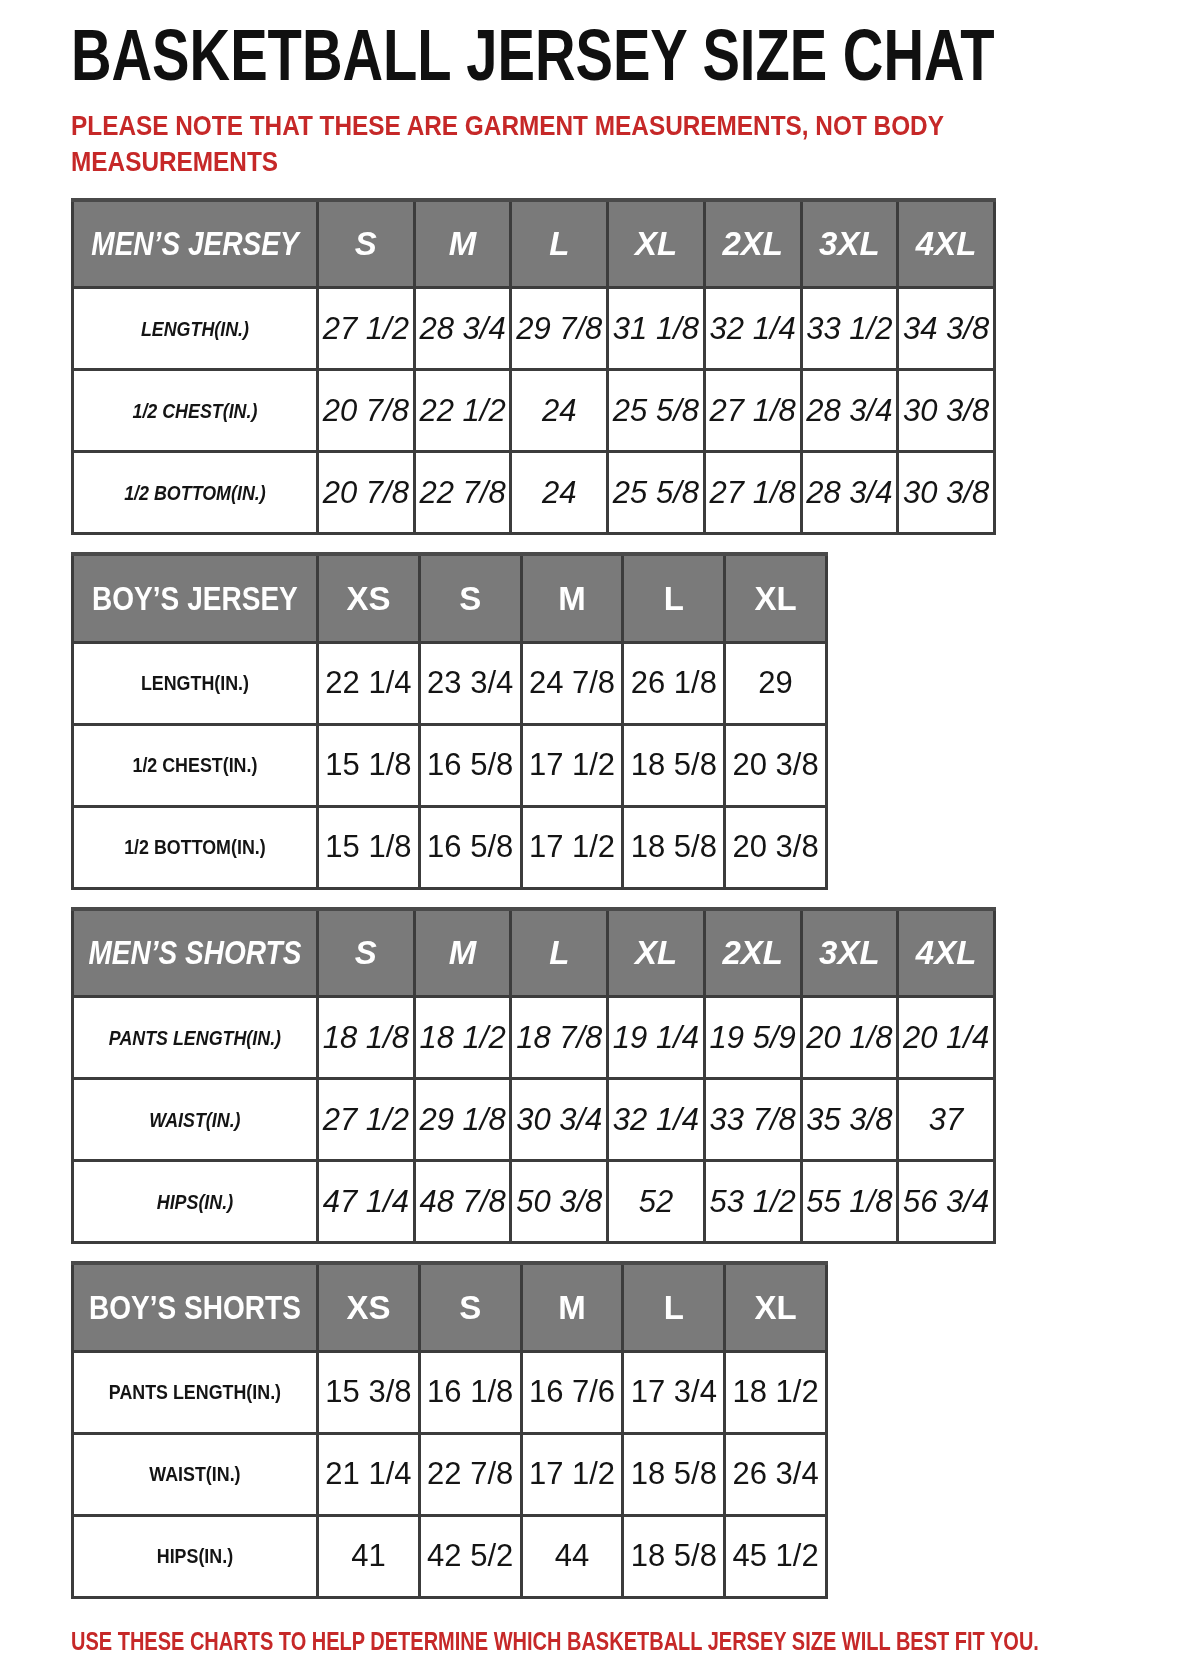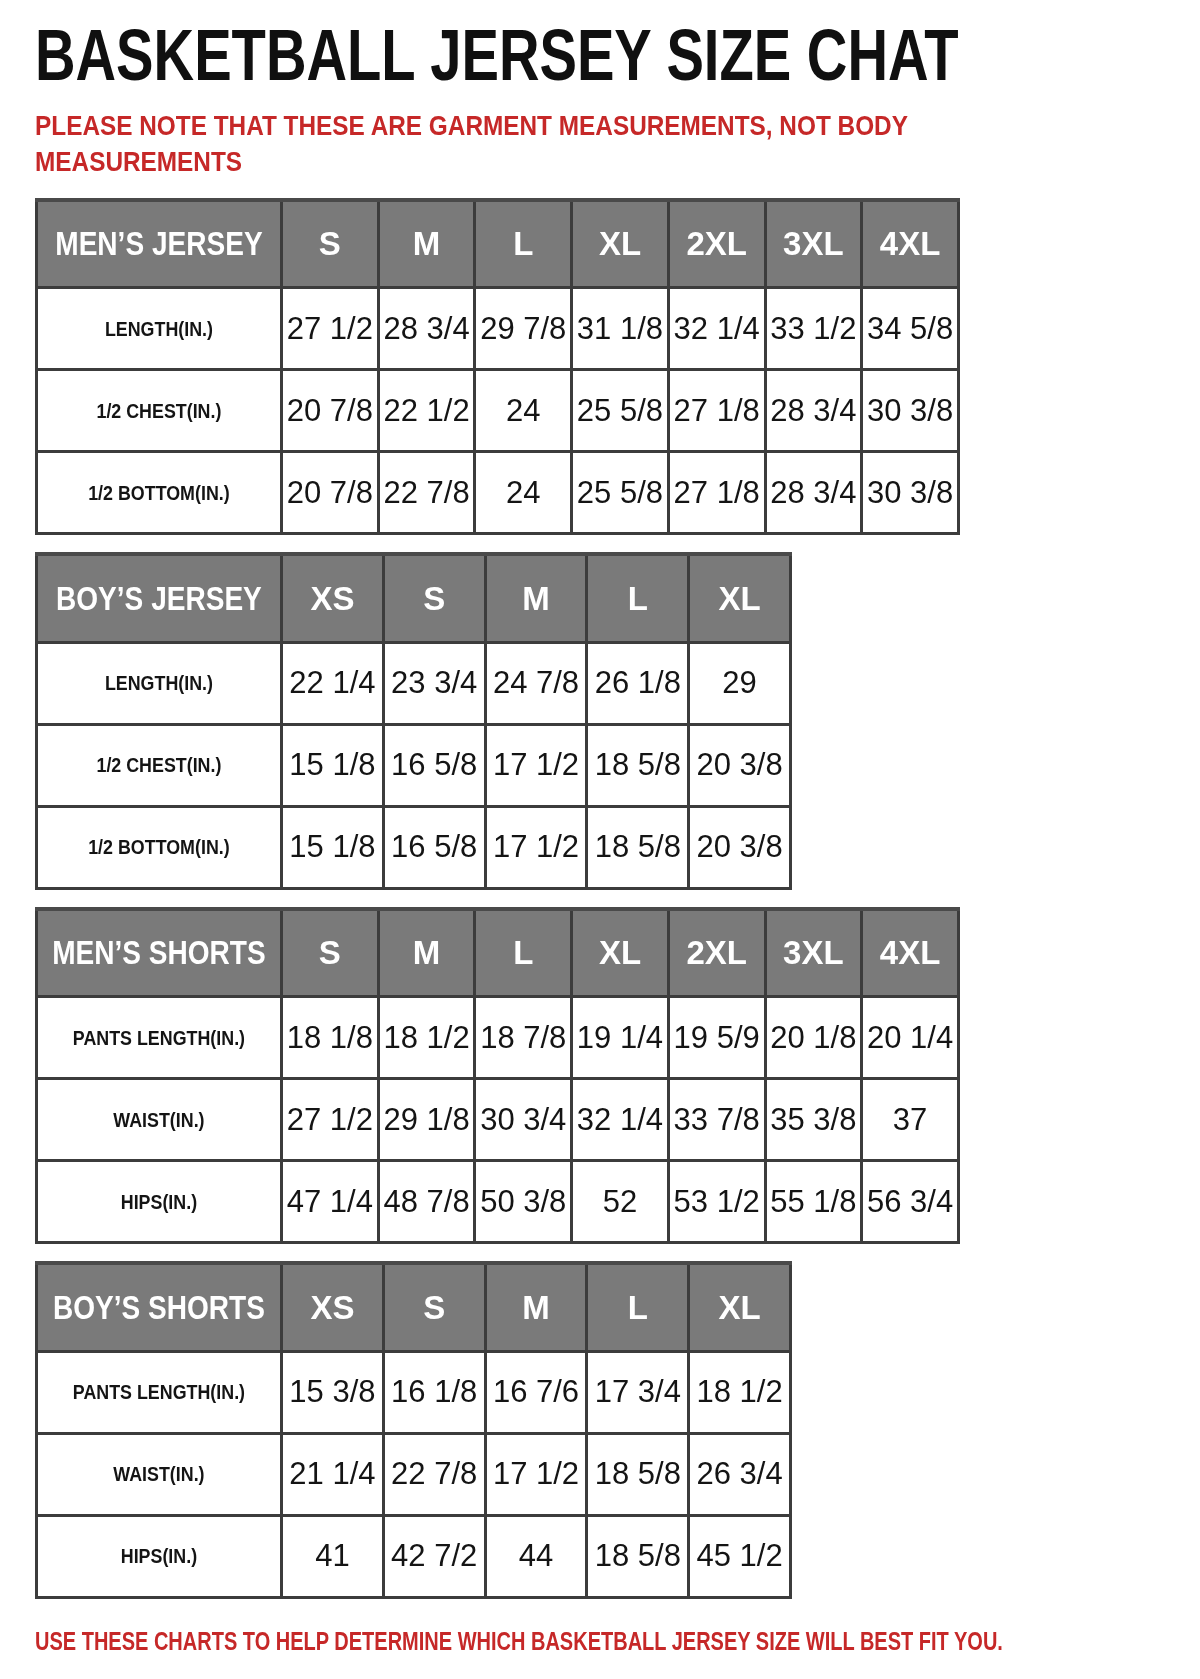--- a/index.html
+++ b/index.html
@@ -3,21 +3,21 @@
 <meta charset="utf-8">
 <style>
   * { margin: 0; padding: 0; box-sizing: border-box; }
   html, body { background: #ffffff; }
   body {
     width: 1200px;
     height: 1679px;
     font-family: "Liberation Sans", sans-serif;
     overflow: hidden;
   }
-  .page { padding: 10px 12px 0 35px; }
+  .page { padding: 10px 12px 0 35px; margin-left: 36px; }
 
   .title {
     font-size: 72px;
     font-weight: bold;
     color: #101010;
     white-space: nowrap;
     transform: scaleX(0.78);
     transform-origin: left center;
     margin-top: 4px;
   }
@@ -32,21 +32,21 @@
     transform-origin: left top;
     white-space: nowrap;
   }
 
   table {
     border-collapse: collapse;
     table-layout: fixed;
     margin-top: 17px;
     border: 2px solid #2e2e2e;
   }
-  table.wide { width: 925px; }
+  table.wide { width: 925px; font-style: italic; }
   table.narrow { width: 757px; }
 
   th, td {
     border: 3px solid var(--border-color, #3c3c3c);
     text-align: center;
     vertical-align: middle;
   }
   thead th {
     background: var(--header-bg, #7a7a7a);
     color: var(--header-text, #ffffff);
@@ -124,21 +124,21 @@
       </thead>
       <tbody>
         <tr>
           <th><span class="squeeze">LENGTH(IN.)</span></th>
           <td>27 1/2</td>
           <td>28 3/4</td>
           <td>29 7/8</td>
           <td>31 1/8</td>
           <td>32 1/4</td>
           <td>33 1/2</td>
-          <td>34 5/8</td>
+          <td>34 3/8</td>
         </tr>
         <tr>
           <th><span class="squeeze">1/2 CHEST(IN.)</span></th>
           <td>20 7/8</td>
           <td>22 1/2</td>
           <td>24</td>
           <td>25 5/8</td>
           <td>27 1/8</td>
           <td>28 3/4</td>
           <td>30 3/8</td>
@@ -289,21 +289,21 @@
           <th><span class="squeeze">WAIST(IN.)</span></th>
           <td>21 1/4</td>
           <td>22 7/8</td>
           <td>17 1/2</td>
           <td>18 5/8</td>
           <td>26 3/4</td>
         </tr>
         <tr>
           <th><span class="squeeze">HIPS(IN.)</span></th>
           <td>41</td>
-          <td>42 7/2</td>
+          <td>42 5/2</td>
           <td>44</td>
           <td>18 5/8</td>
           <td>45 1/2</td>
         </tr>
       </tbody>
     </table>
 
   <div class="footer">USE THESE CHARTS TO HELP DETERMINE WHICH BASKETBALL JERSEY SIZE WILL BEST FIT YOU.</div>
 
 </div>

